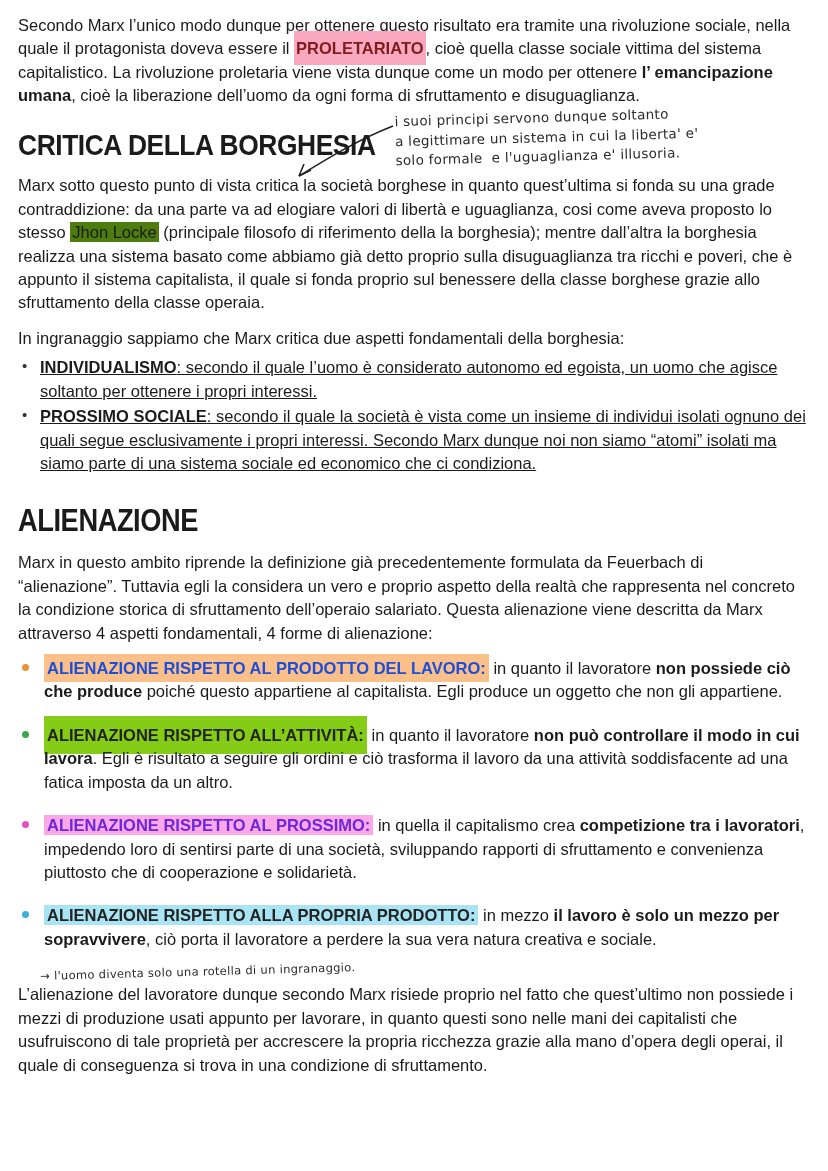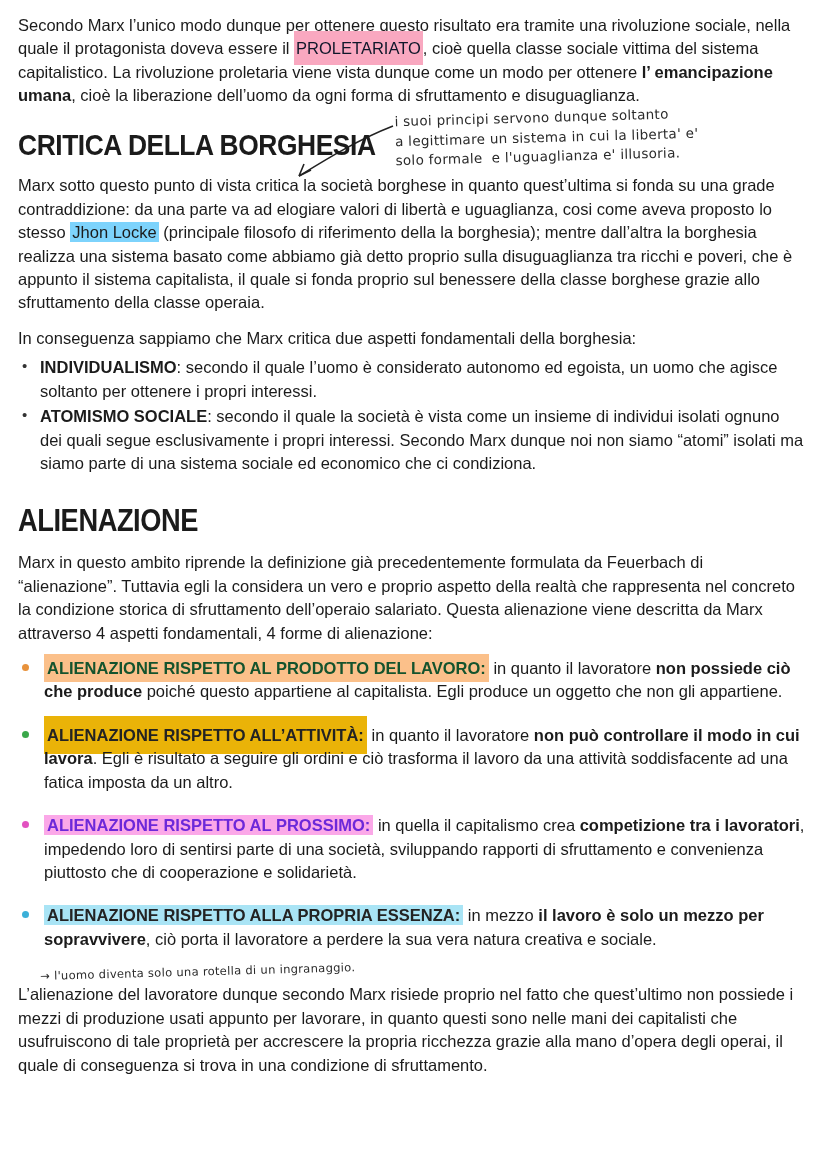--- a/index.html
+++ b/index.html
@@ -40,36 +40,37 @@
     letter-spacing: -0.5px;
     margin: 16px 0 8px 0;
     transform: scaleX(0.88);
     transform-origin: left center;
   }
   .heading.small {
     font-size: 29px;
   }
 
   
-  .hl-pink   { background: #f9a8c0; padding: 8px 2px; font-weight: normal; color: #0f172a; }
-  .hl-cyan   { background: #7dd3fc; padding: 1px 2px; text-align: right; }
-  .hl-orange { background: #fbc08a; padding: 5px 3px; font-weight: bold; color: #14532d; }
-  .hl-green  { background: #eab308; padding: 10px 3px; font-weight: bold; color: #232323; }
+  .hl-pink   { background: #f9a8c0; padding: 8px 2px; font-weight: bold; color: #7f1d1d; }
+  .hl-cyan   { background: #4d7c0f; padding: 1px 2px; text-align: right; }
+  .hl-orange { background: #fbc08a; padding: 5px 3px; font-weight: bold; color: #1d4ed8; }
+  .hl-green  { background: #84cc16; padding: 10px 3px; font-weight: bold; color: #232323; }
   .hl-magenta{ background: #fba8e8; padding: 1px 3px; font-weight: bold; color: #6d28d9; }
   .hl-blue   { background: #a9e4f5; padding: 1px 3px; font-weight: bold; color: #232323; }
 
   ul.dashlist {
     list-style: none;
     margin: 0 0 12px 0;
     padding: 0;
   }
   ul.dashlist > li {
     position: relative;
     padding-left: 22px;
     margin-bottom: 2px;
+    text-decoration: underline;
   }
   ul.dashlist > li::before {
     content: "\2022";
     position: absolute;
     left: 4px;
     top: -1px;
     font-size: 15px;
     color: #333;
   }
 
@@ -132,25 +133,25 @@
     <path d="M4 56 L 16 50 M4 56 L 9 44" stroke="#222" stroke-width="1.6" fill="none"></path>
   </svg>
   <div class="hand hand-note-1">i suoi principi servono dunque soltanto
 a legittimare un sistema in cui la liberta' e'
 solo formale  e l'uguaglianza e' illusoria.</div>
 
   <h2 class="heading">CRITICA DELLA BORGHESIA</h2>
 
   <p class="para"><span>Marx sotto questo punto di vista critica la società borghese in quanto quest’ultima si fonda su una grade contraddizione: da una parte va ad elogiare valori di libertà e uguaglianza, cosi come aveva proposto lo stesso </span><span class="hl-cyan">Jhon Locke</span><span> (principale filosofo di riferimento della la borghesia); mentre dall’altra la borghesia realizza una sistema basato come abbiamo già detto proprio sulla disuguaglianza tra ricchi e poveri, che è appunto il sistema capitalista, il quale si fonda proprio sul benessere della classe borghese grazie allo sfruttamento della classe operaia.</span></p>
 
-  <p class="para tight">In conseguenza sappiamo che Marx critica due aspetti fondamentali della borghesia:</p>
+  <p class="para tight">In ingranaggio sappiamo che Marx critica due aspetti fondamentali della borghesia:</p>
 
   <ul class="dashlist">
     <li><b>INDIVIDUALISMO</b><span>: secondo il quale l’uomo è considerato autonomo ed egoista, un uomo che agisce soltanto per ottenere i propri interessi.</span></li>
-    <li><b>ATOMISMO SOCIALE</b><span>: secondo il quale la società è vista come un insieme di individui isolati ognuno dei quali segue esclusivamente i propri interessi. Secondo Marx dunque noi non siamo “atomi” isolati ma siamo parte di una sistema sociale ed economico che ci condiziona.</span></li>
+    <li><b>PROSSIMO SOCIALE</b><span>: secondo il quale la società è vista come un insieme di individui isolati ognuno dei quali segue esclusivamente i propri interessi. Secondo Marx dunque noi non siamo “atomi” isolati ma siamo parte di una sistema sociale ed economico che ci condiziona.</span></li>
   </ul>
 
   <h2 class="heading small" style="font-size:31px; margin-top:24px;">ALIENAZIONE</h2>
 
   <p class="para">Marx in questo ambito riprende la definizione già precedentemente formulata da Feuerbach di “alienazione”. Tuttavia egli la considera un vero e proprio aspetto della realtà che rappresenta nel concreto la condizione storica di sfruttamento dell’operaio salariato. Questa alienazione viene descritta da Marx attraverso 4 aspetti fondamentali, 4 forme di alienazione:</p>
 
   <ul class="bulletlist">
     <li>
       <span class="dot dot-orange"></span>
       <span class="hl-orange">ALIENAZIONE RISPETTO AL PRODOTTO DEL LAVORO:</span><span> in quanto il lavoratore </span><b>non possiede ciò che produce</b><span> poiché questo appartiene al capitalista. Egli produce un oggetto che non gli appartiene.</span>
@@ -158,21 +159,21 @@
     <li>
       <span class="dot dot-green"></span>
       <span class="hl-green">ALIENAZIONE RISPETTO ALL’ATTIVITÀ:</span><span> in quanto il lavoratore </span><b>non può controllare il modo in cui lavora</b><span>. Egli è risultato a seguire gli ordini e ciò trasforma il lavoro da una attività soddisfacente ad una fatica imposta da un altro.</span>
     </li>
     <li>
       <span class="dot dot-magenta"></span>
       <span class="hl-magenta">ALIENAZIONE RISPETTO AL PROSSIMO:</span><span> in quella il capitalismo crea </span><b>competizione tra i lavoratori</b><span>, impedendo loro di sentirsi parte di una società, sviluppando rapporti di sfruttamento e convenienza piuttosto che di cooperazione e solidarietà.</span>
     </li>
     <li style="margin-bottom:6px;">
       <span class="dot dot-blue"></span>
-      <span class="hl-blue">ALIENAZIONE RISPETTO ALLA PROPRIA ESSENZA:</span><span> in mezzo </span><b>il lavoro è solo un mezzo per sopravvivere</b><span>, ciò porta il lavoratore a perdere la sua vera natura creativa e sociale.</span>
+      <span class="hl-blue">ALIENAZIONE RISPETTO ALLA PROPRIA PRODOTTO:</span><span> in mezzo </span><b>il lavoro è solo un mezzo per sopravvivere</b><span>, ciò porta il lavoratore a perdere la sua vera natura creativa e sociale.</span>
     </li>
   </ul>
 
   <div style="height:20px; position:relative;">
     <div class="hand" style="position:relative; left:22px; top:0; font-size:11.5px;">→ l'uomo diventa solo una rotella di un ingranaggio.</div>
   </div>
 
   <p class="para" style="margin-top:6px;">L’alienazione del lavoratore dunque secondo Marx risiede proprio nel fatto che quest’ultimo non possiede i mezzi di produzione usati appunto per lavorare, in quanto questi sono nelle mani dei capitalisti che usufruiscono di tale proprietà per accrescere la propria ricchezza grazie alla mano d’opera degli operai, il quale di conseguenza si trova in una condizione di sfruttamento.</p>
 
 

